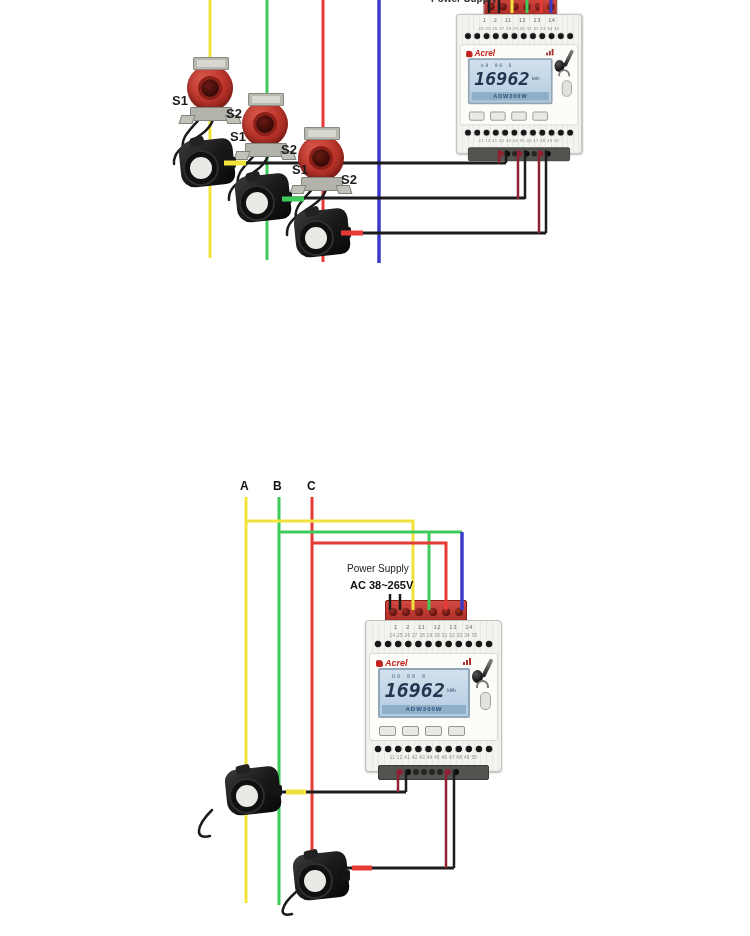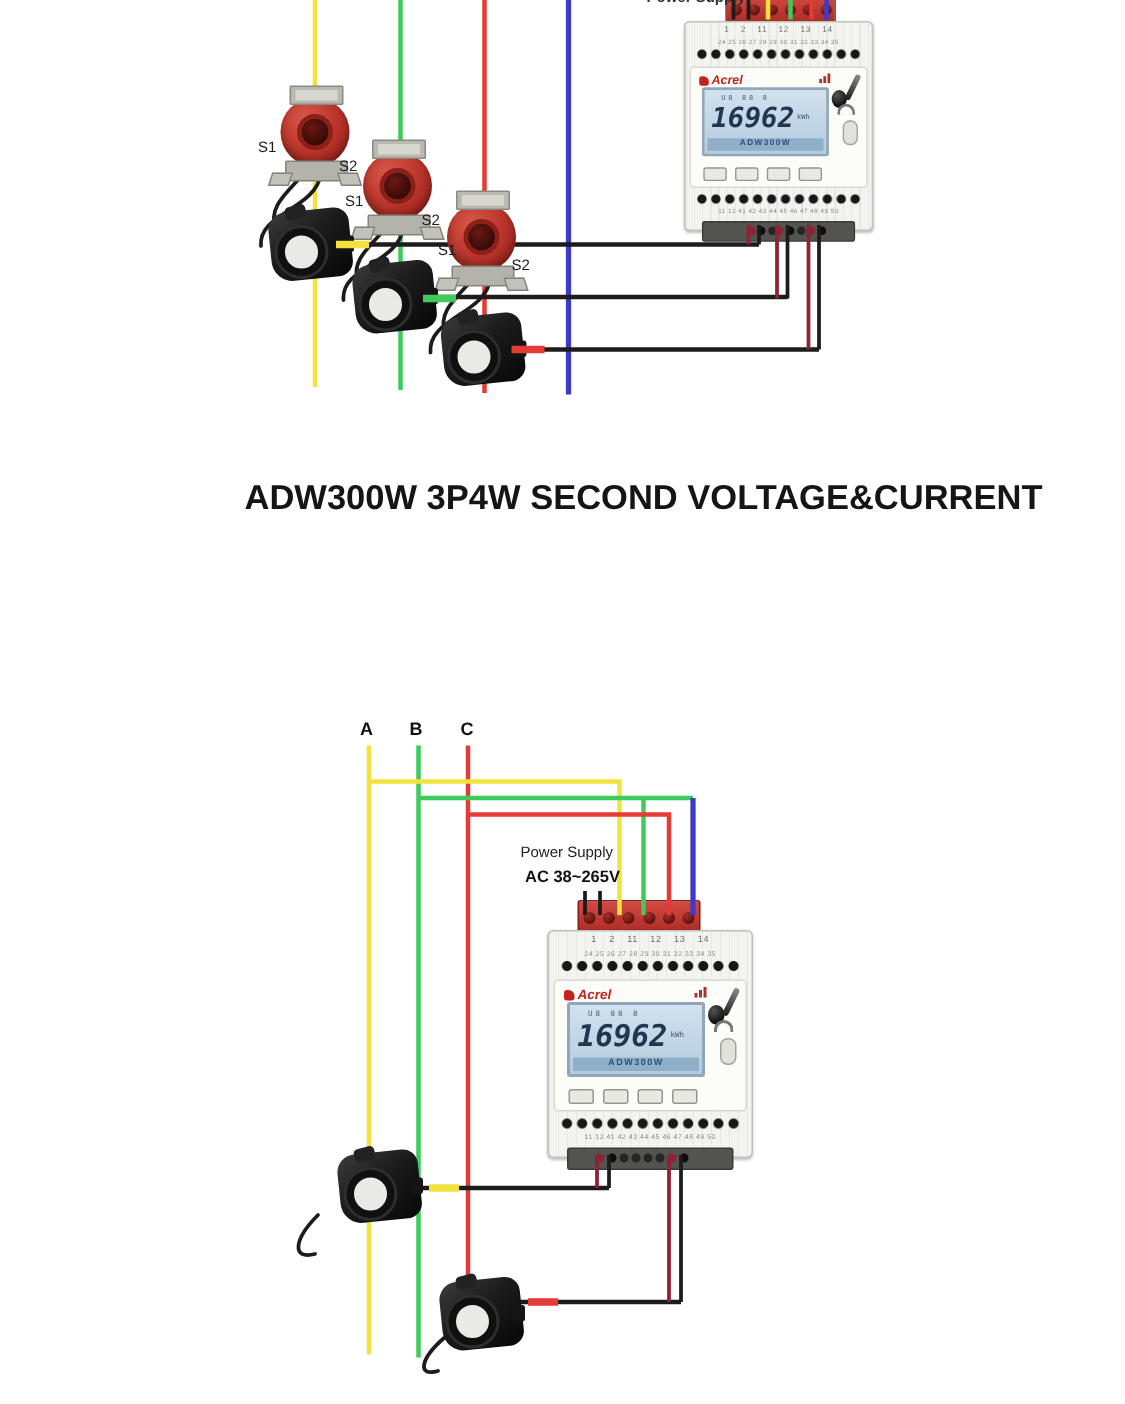--- a/index.html
+++ b/index.html
@@ -3,21 +3,21 @@
 <meta charset="utf-8">
 <style>
   html,body{margin:0;padding:0;background:#fff;}
   .canvas{position:relative;width:750px;height:936px;background:#fff;overflow:hidden;
           font-family:"Liberation Sans",sans-serif;}
   svg.layer{position:absolute;left:0;top:0;width:750px;height:936px;pointer-events:none;}
 
   
   .title{position:absolute;left:163px;top:318px;font-size:23px;font-weight:700;color:#151515;
          letter-spacing:0;white-space:nowrap;}
-  .lbl{position:absolute;font-size:10px;font-weight:400;color:#1c1c1c;white-space:nowrap;}
+  .lbl{position:absolute;font-size:13px;font-weight:700;color:#1c1c1c;white-space:nowrap;}
   .phase-lbl{position:absolute;font-size:12px;font-weight:700;color:#111;}
   .ps-top{position:absolute;left:431px;top:-7px;font-size:10px;font-weight:600;color:#333;white-space:nowrap;}
   .ps1{position:absolute;left:347px;top:563px;font-size:10px;color:#222;}
   .ps2{position:absolute;left:350px;top:579px;font-size:11px;font-weight:700;color:#111;}
 
   
   .ringct{position:absolute;width:56px;height:66px;}
   .ringct .plate{position:absolute;left:11px;top:0;width:34px;height:11px;background:#b9b9b1;
       border:1px solid #8a8a82;border-radius:1px;}
   .ringct .plate::after{content:"";position:absolute;left:3px;top:2px;right:3px;bottom:2px;background:#d8d8d0;}
@@ -325,21 +325,20 @@
 
     <path d="M398,770 V792" fill="none" stroke-width="2.5" stroke="#8e2132"></path>
     <path d="M406,770 V792" fill="none" stroke-width="2.5" stroke="#1c1c1c"></path>
     <path d="M446,770 V868" fill="none" stroke-width="2.5" stroke="#8e2132"></path>
     <path d="M454,770 V868" fill="none" stroke-width="2.5" stroke="#1c1c1c"></path>
 
     <path d="M286,792 H306" fill="none" stroke-width="5" stroke="#f2e33c"></path>
     <path d="M352,868 H372" fill="none" stroke-width="5" stroke="#e63a36"></path>
   </svg>
 
-  <div class="title">ADW300W 3P4W SECOND VOLTAGE&amp;CURRENT</div>
 
   <span class="ps-top">Power Supply</span>
 
   <span class="lbl" style="left:172px;top:93px">S1</span>
   <span class="lbl" style="left:226px;top:106px">S2</span>
   <span class="lbl" style="left:230px;top:129px">S1</span>
   <span class="lbl" style="left:281px;top:142px">S2</span>
   <span class="lbl" style="left:292px;top:162px">S1</span>
   <span class="lbl" style="left:341px;top:172px">S2</span>
 

